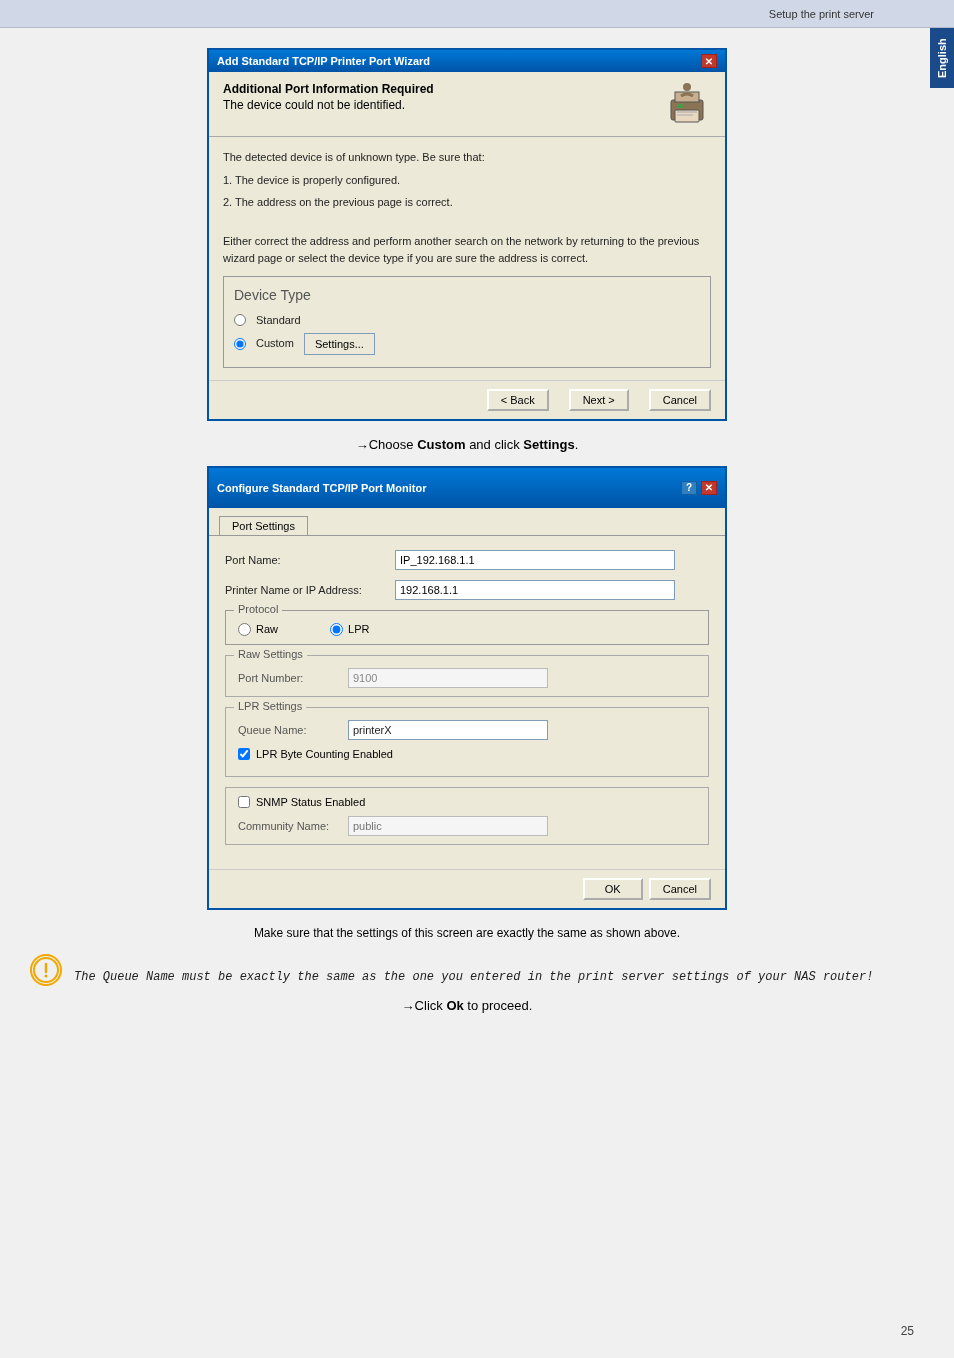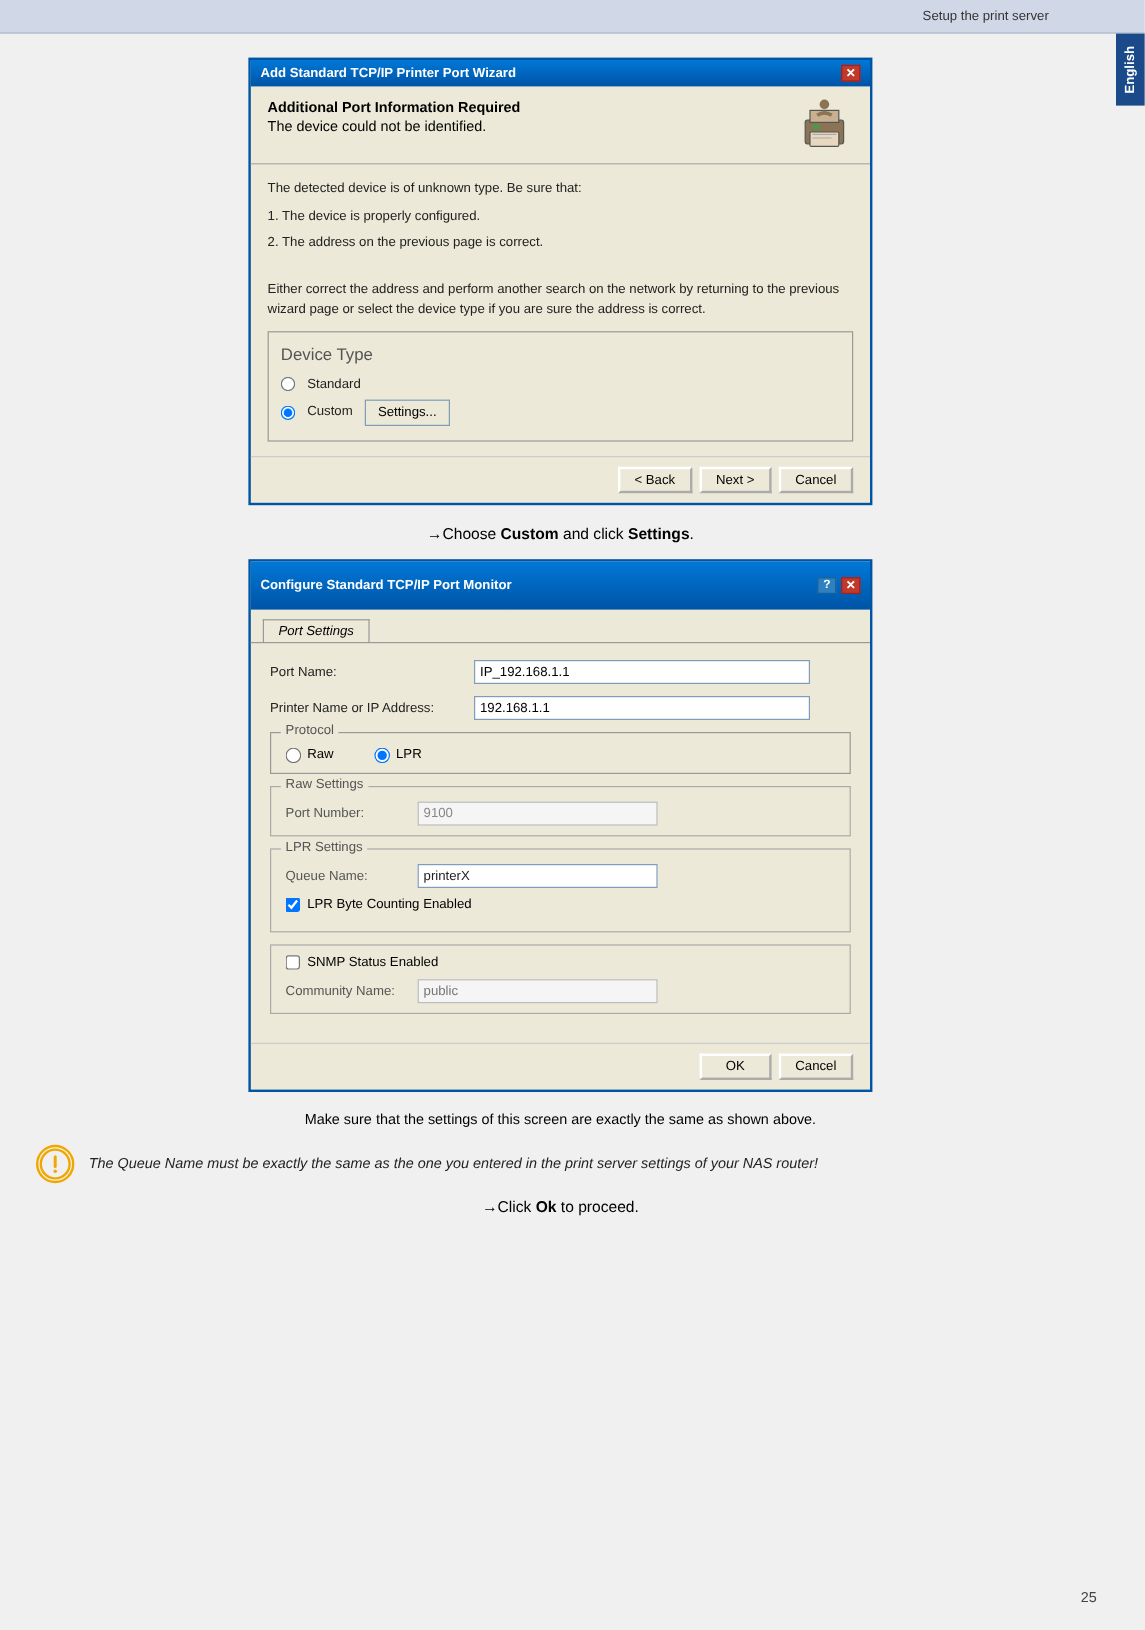--- a/index.html
+++ b/index.html
@@ -162,21 +162,21 @@
       font-size: 11px;
       padding: 2px 10px;
       cursor: pointer;
       height: 22px;
     }
 
     .dialog-footer {
       padding: 8px 14px;
       display: flex;
       justify-content: flex-end;
-      gap: 6px;
+      gap: 20px;
       border-top: 1px solid #ccc;
     }
 
     .footer-btn {
       background: #ece9d8;
       border: 2px outset #fff;
       font-size: 11px;
       padding: 3px 12px;
       cursor: pointer;
       min-width: 60px;
@@ -207,21 +207,20 @@
       padding: 4px 8px;
       display: flex;
       align-items: center;
       justify-content: space-between;
       height: 40px;
     }
 
     .tab-bar {
       padding: 8px 10px 0 10px;
       border-bottom: 1px solid #999;
-      font-style: italic;
     }
 
     .tab {
       background: #ece9d8;
       border: 1px solid #999;
       border-bottom: none;
       padding: 3px 12px;
       font-size: 11px;
       display: inline-block;
       cursor: pointer;
@@ -266,21 +265,21 @@
       background: #ece9d8;
       position: absolute;
       top: -8px;
       left: 8px;
       padding: 0 4px;
     }
 
     .radio-group {
       display: flex;
       align-items: center;
-      gap: 34px;
+      gap: 52px;
       padding-top: 4px;
     }
 
     .radio-item {
       display: flex;
       align-items: center;
       gap: 5px;
       font-size: 11px;
     }
 
@@ -346,23 +345,24 @@
     .config-footer {
       padding: 8px 14px;
       display: flex;
       justify-content: flex-end;
       gap: 6px;
       border-top: 1px solid #ccc;
     }
 
     .note-row {
       display: flex;
-      align-items: center;
+      align-items: flex-end;
       gap: 12px;
       margin: 12px 0;
+      font-family: Liberation Mono, monospace;
     }
 
     .note-icon {
       width: 32px;
       height: 32px;
       border: 2px solid #f0a800;
       border-radius: 50%;
       display: flex;
       align-items: center;
       justify-content: center;

